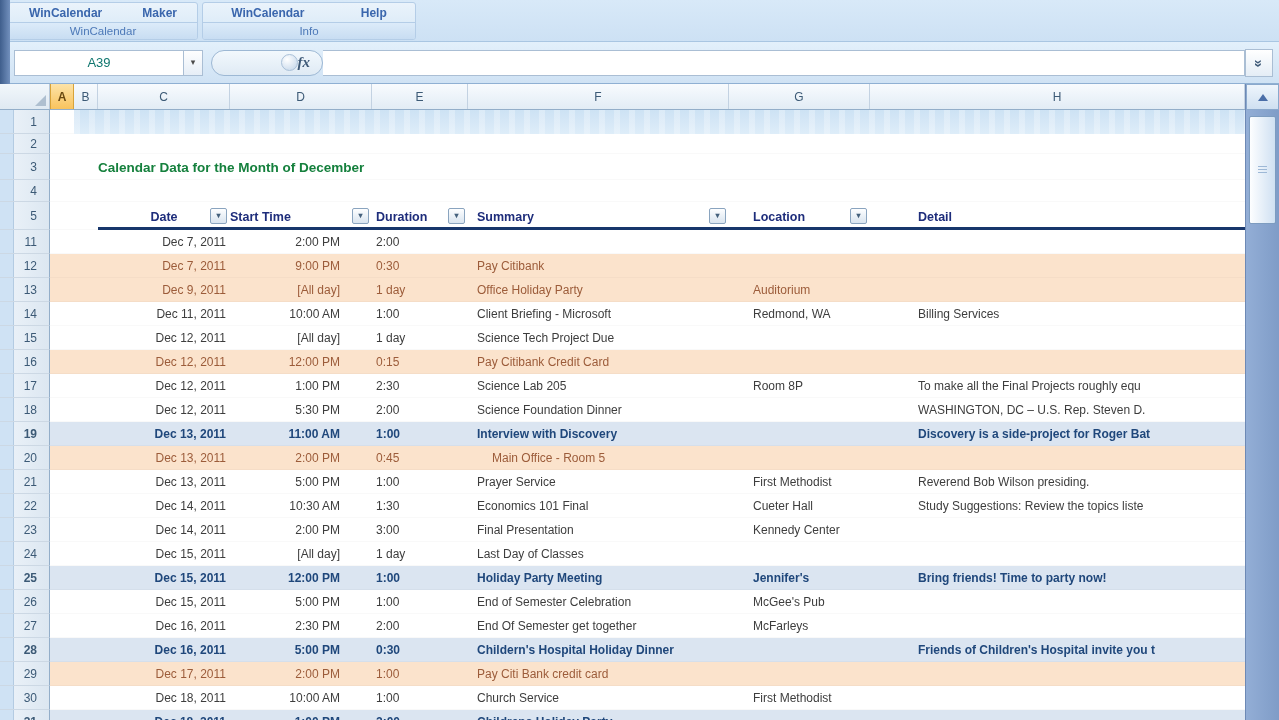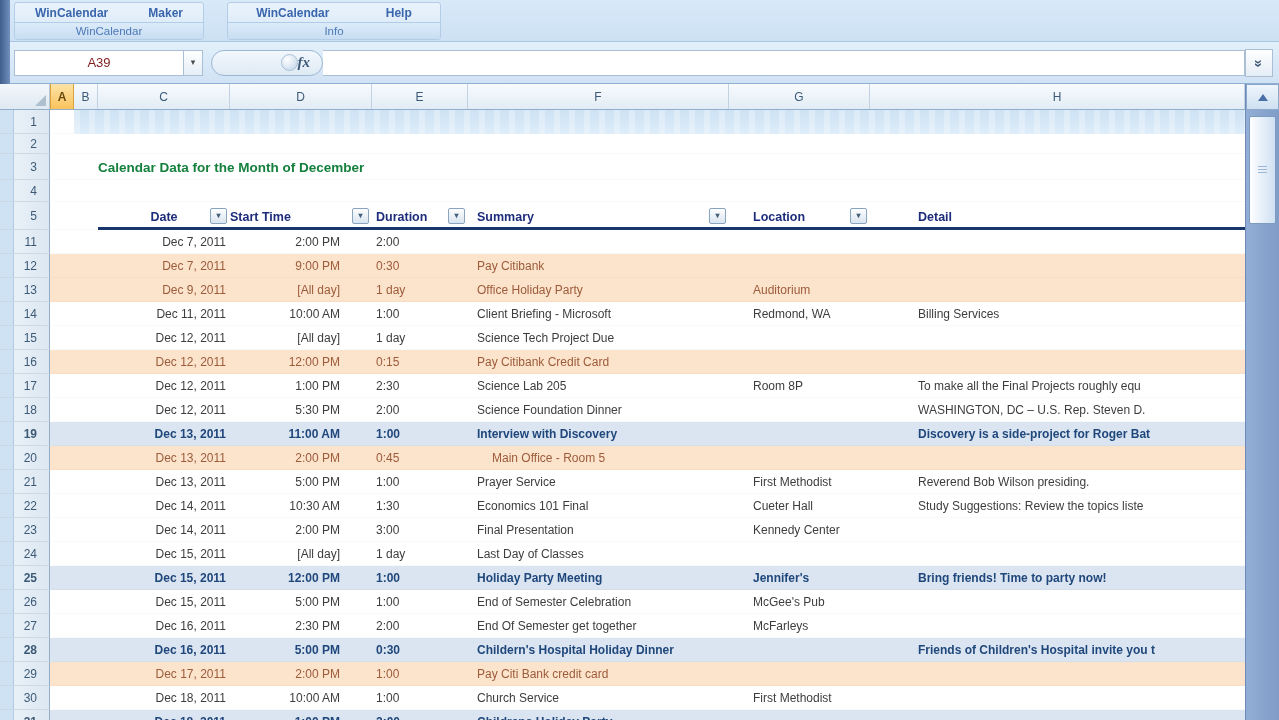--- a/index.html
+++ b/index.html
@@ -3,35 +3,35 @@
 <meta charset="utf-8">
 <style>
   html,body{margin:0;padding:0;}
   body{font-family:"Liberation Sans",sans-serif;}
   .screen{position:relative;width:1279px;height:720px;overflow:hidden;background:#fff;}
 
   
   .edge-left{position:absolute;left:0;top:0;width:10px;height:84px;
     background:linear-gradient(90deg,#3f5e8c,#7290bd);z-index:6;}
   .ribbon{height:42px;background:linear-gradient(#d8e9f8,#cde1f4);
-    border-bottom:1px solid #a9c6e2;display:flex;gap:23px;padding-left:14px;box-sizing:border-box;}
+    border-bottom:1px solid #a9c6e2;display:flex;gap:4px;padding-left:8px;box-sizing:border-box;}
   .rgroup{display:flex;flex-direction:column;border:1px solid #b4cde7;border-radius:3px;
     background:linear-gradient(#eaf3fb,#d5e7f6);overflow:hidden;margin-top:2px;height:38px;box-sizing:border-box;}
   .rg1{width:190px;} .rg2{width:214px;}
   .rbuttons{display:flex;justify-content:space-around;align-items:center;height:20px;}
   .rbtn{background:transparent;border:none;font-family:inherit;font-size:12px;font-weight:bold;
     color:#3a66ad;padding:0 6px;cursor:default;}
   .rlabel{flex:1;text-align:center;font-size:11.5px;color:#4d79b8;
     background:linear-gradient(#dcebf9,#c8ddf2);border-top:1px solid #b4cde7;line-height:16px;}
 
   
   .fstrip{height:42px;background:linear-gradient(#e3f0fb,#cfe2f4);border-bottom:1px solid #8fb0d3;
     display:flex;align-items:center;padding-left:14px;box-sizing:border-box;}
   .namebox{width:168px;height:24px;background:#fff;border:1px solid #aabed4;border-right:none;
-    display:flex;align-items:center;justify-content:center;font-size:13px;color:#7f1d1d;}
+    display:flex;align-items:center;justify-content:center;font-size:13px;color:#0f766e;}
   .namedrop{width:20px;height:26px;background:linear-gradient(#fefefe,#e6eef7);
     border:1px solid #aabed4;display:flex;align-items:center;justify-content:center;box-sizing:border-box;}
   .dn{font-size:9px;color:#4a4a4a;line-height:1;}
   .fxpill{margin-left:8px;width:112px;height:26px;border-radius:13px;border:1px solid #9db8d4;
     background:linear-gradient(#f2f8fd,#dfeaf4);display:flex;align-items:center;
     justify-content:flex-end;padding:0 12px;box-sizing:border-box;}
   .fxdot{width:15px;height:15px;border-radius:50%;border:1px solid #a9c0d8;
     background:radial-gradient(circle at 35% 30%,#ffffff,#cfdeee 75%);}
   .fx{font-family:"Liberation Serif",serif;font-style:italic;font-weight:bold;font-size:15px;color:#3f5a78;}
   .finput{flex:1;height:26px;background:#fff;border:1px solid #aabed4;border-left:none;

